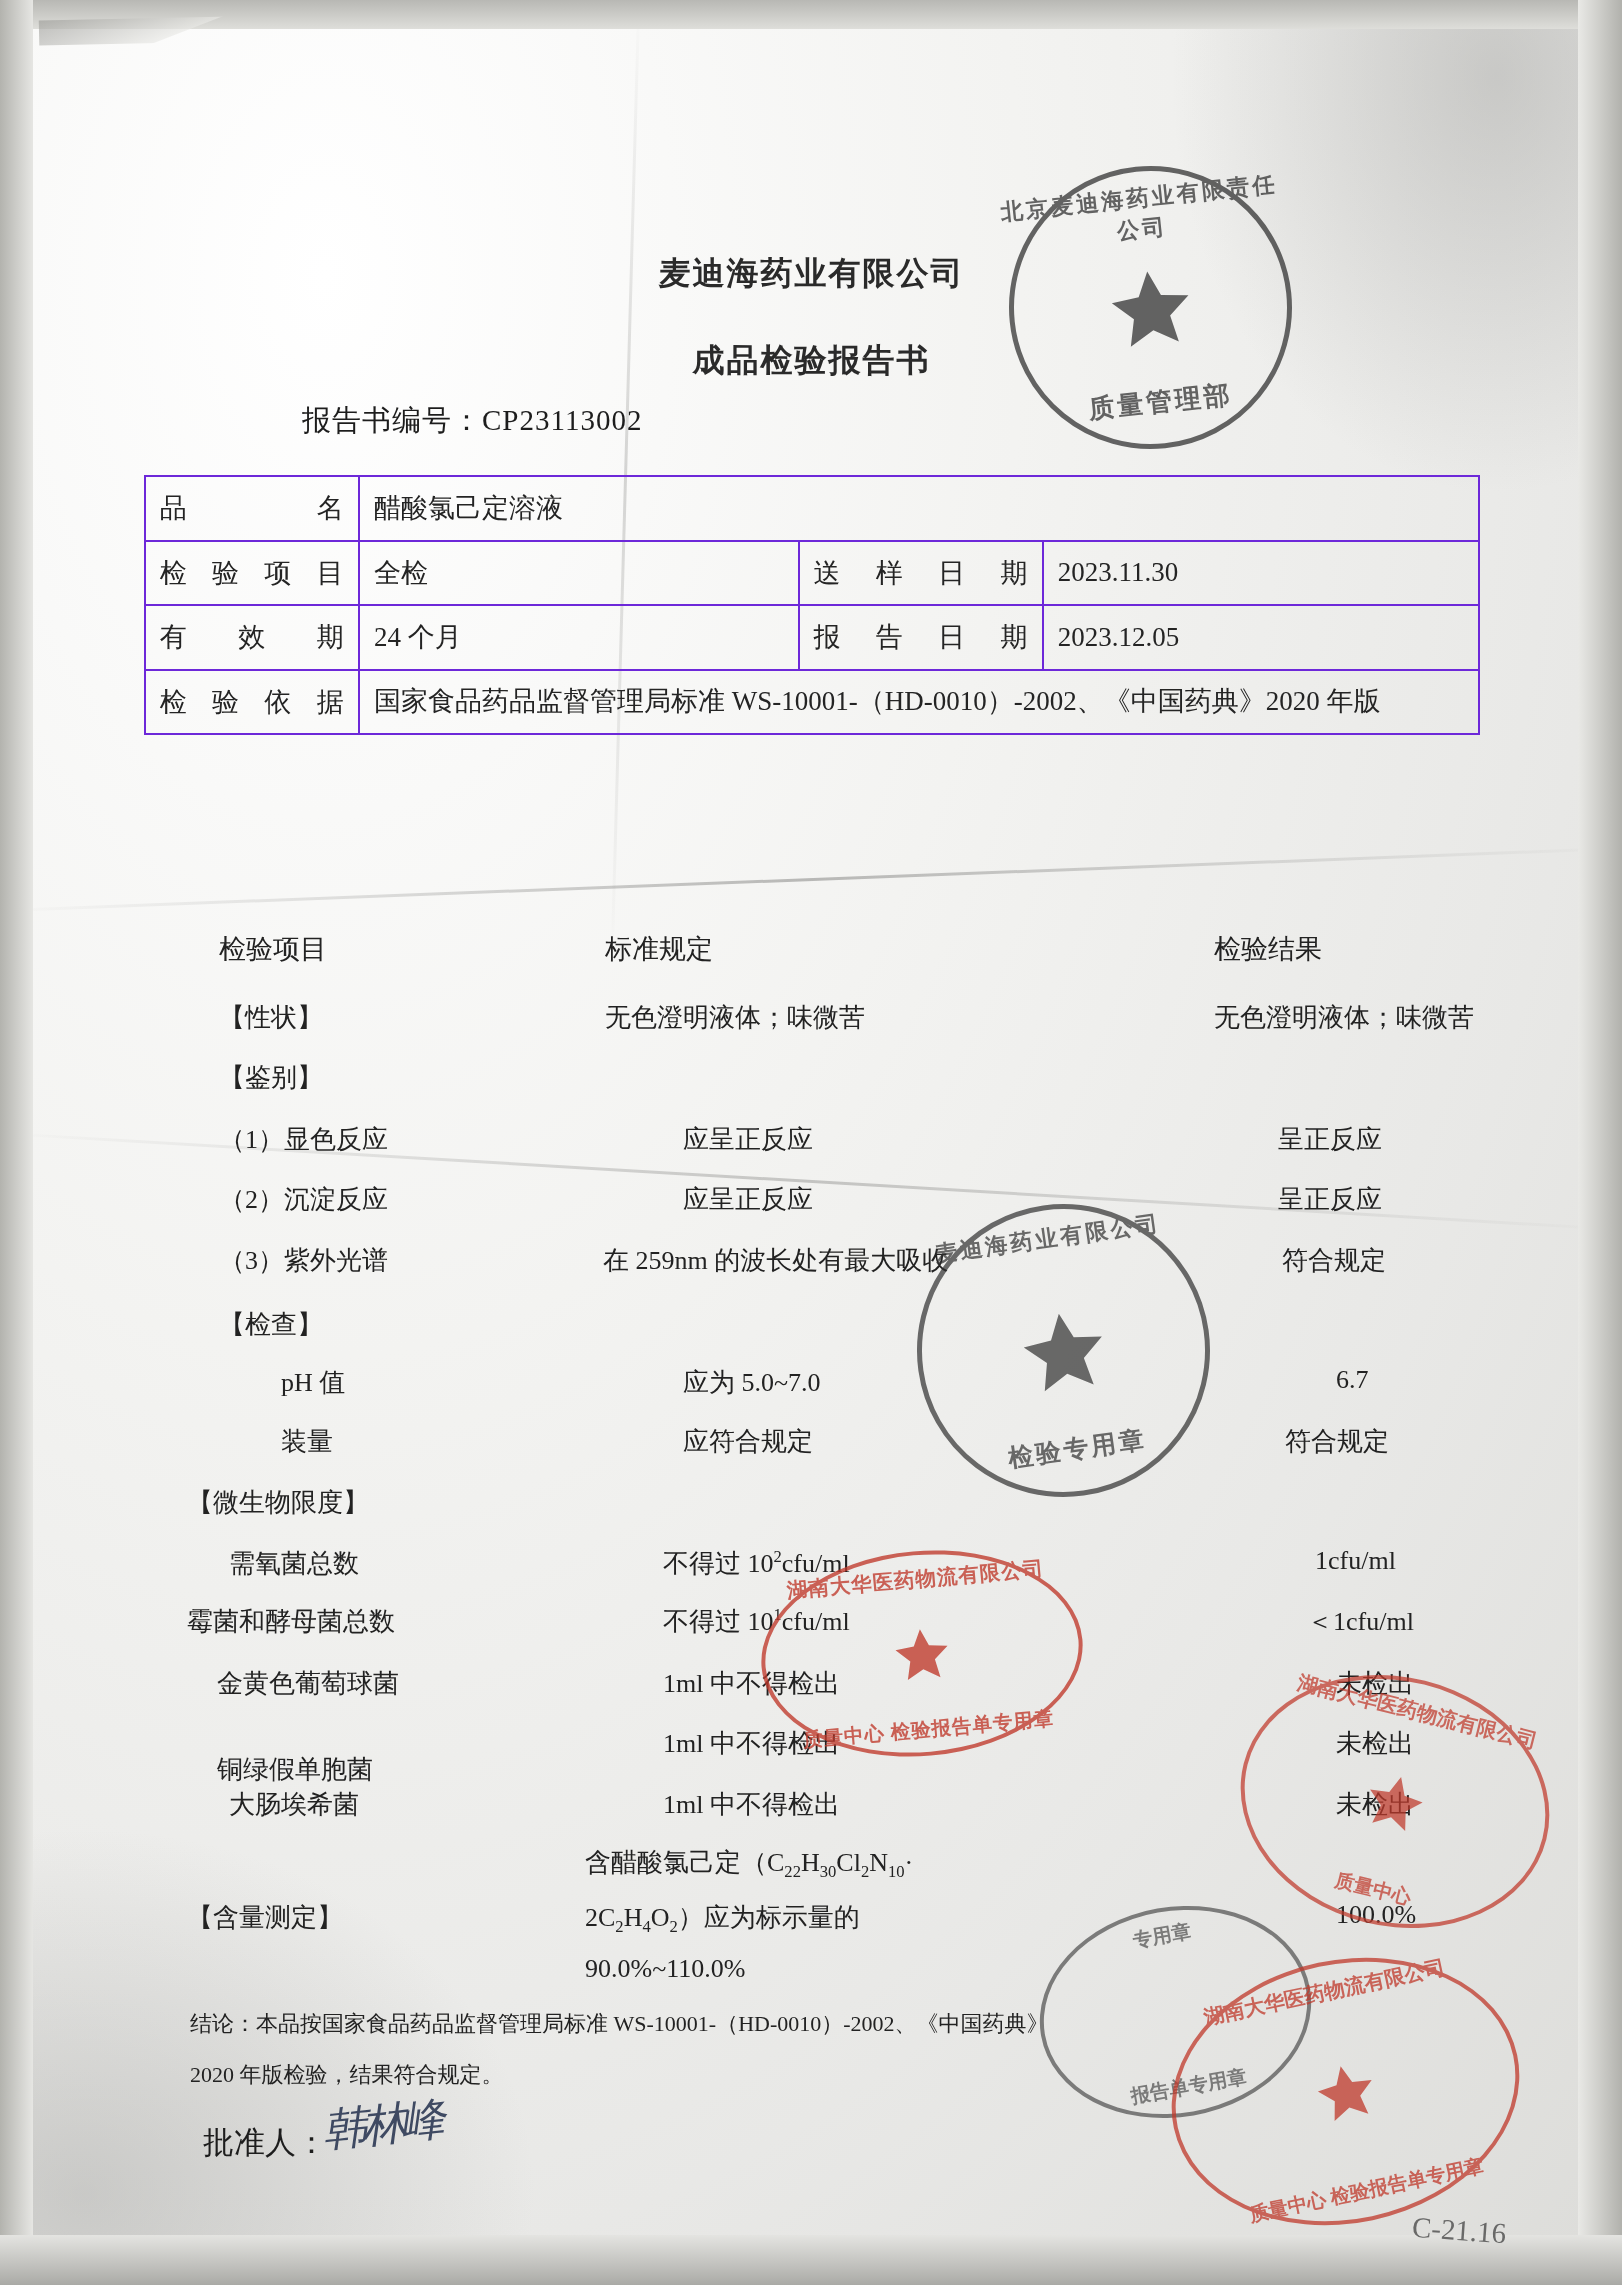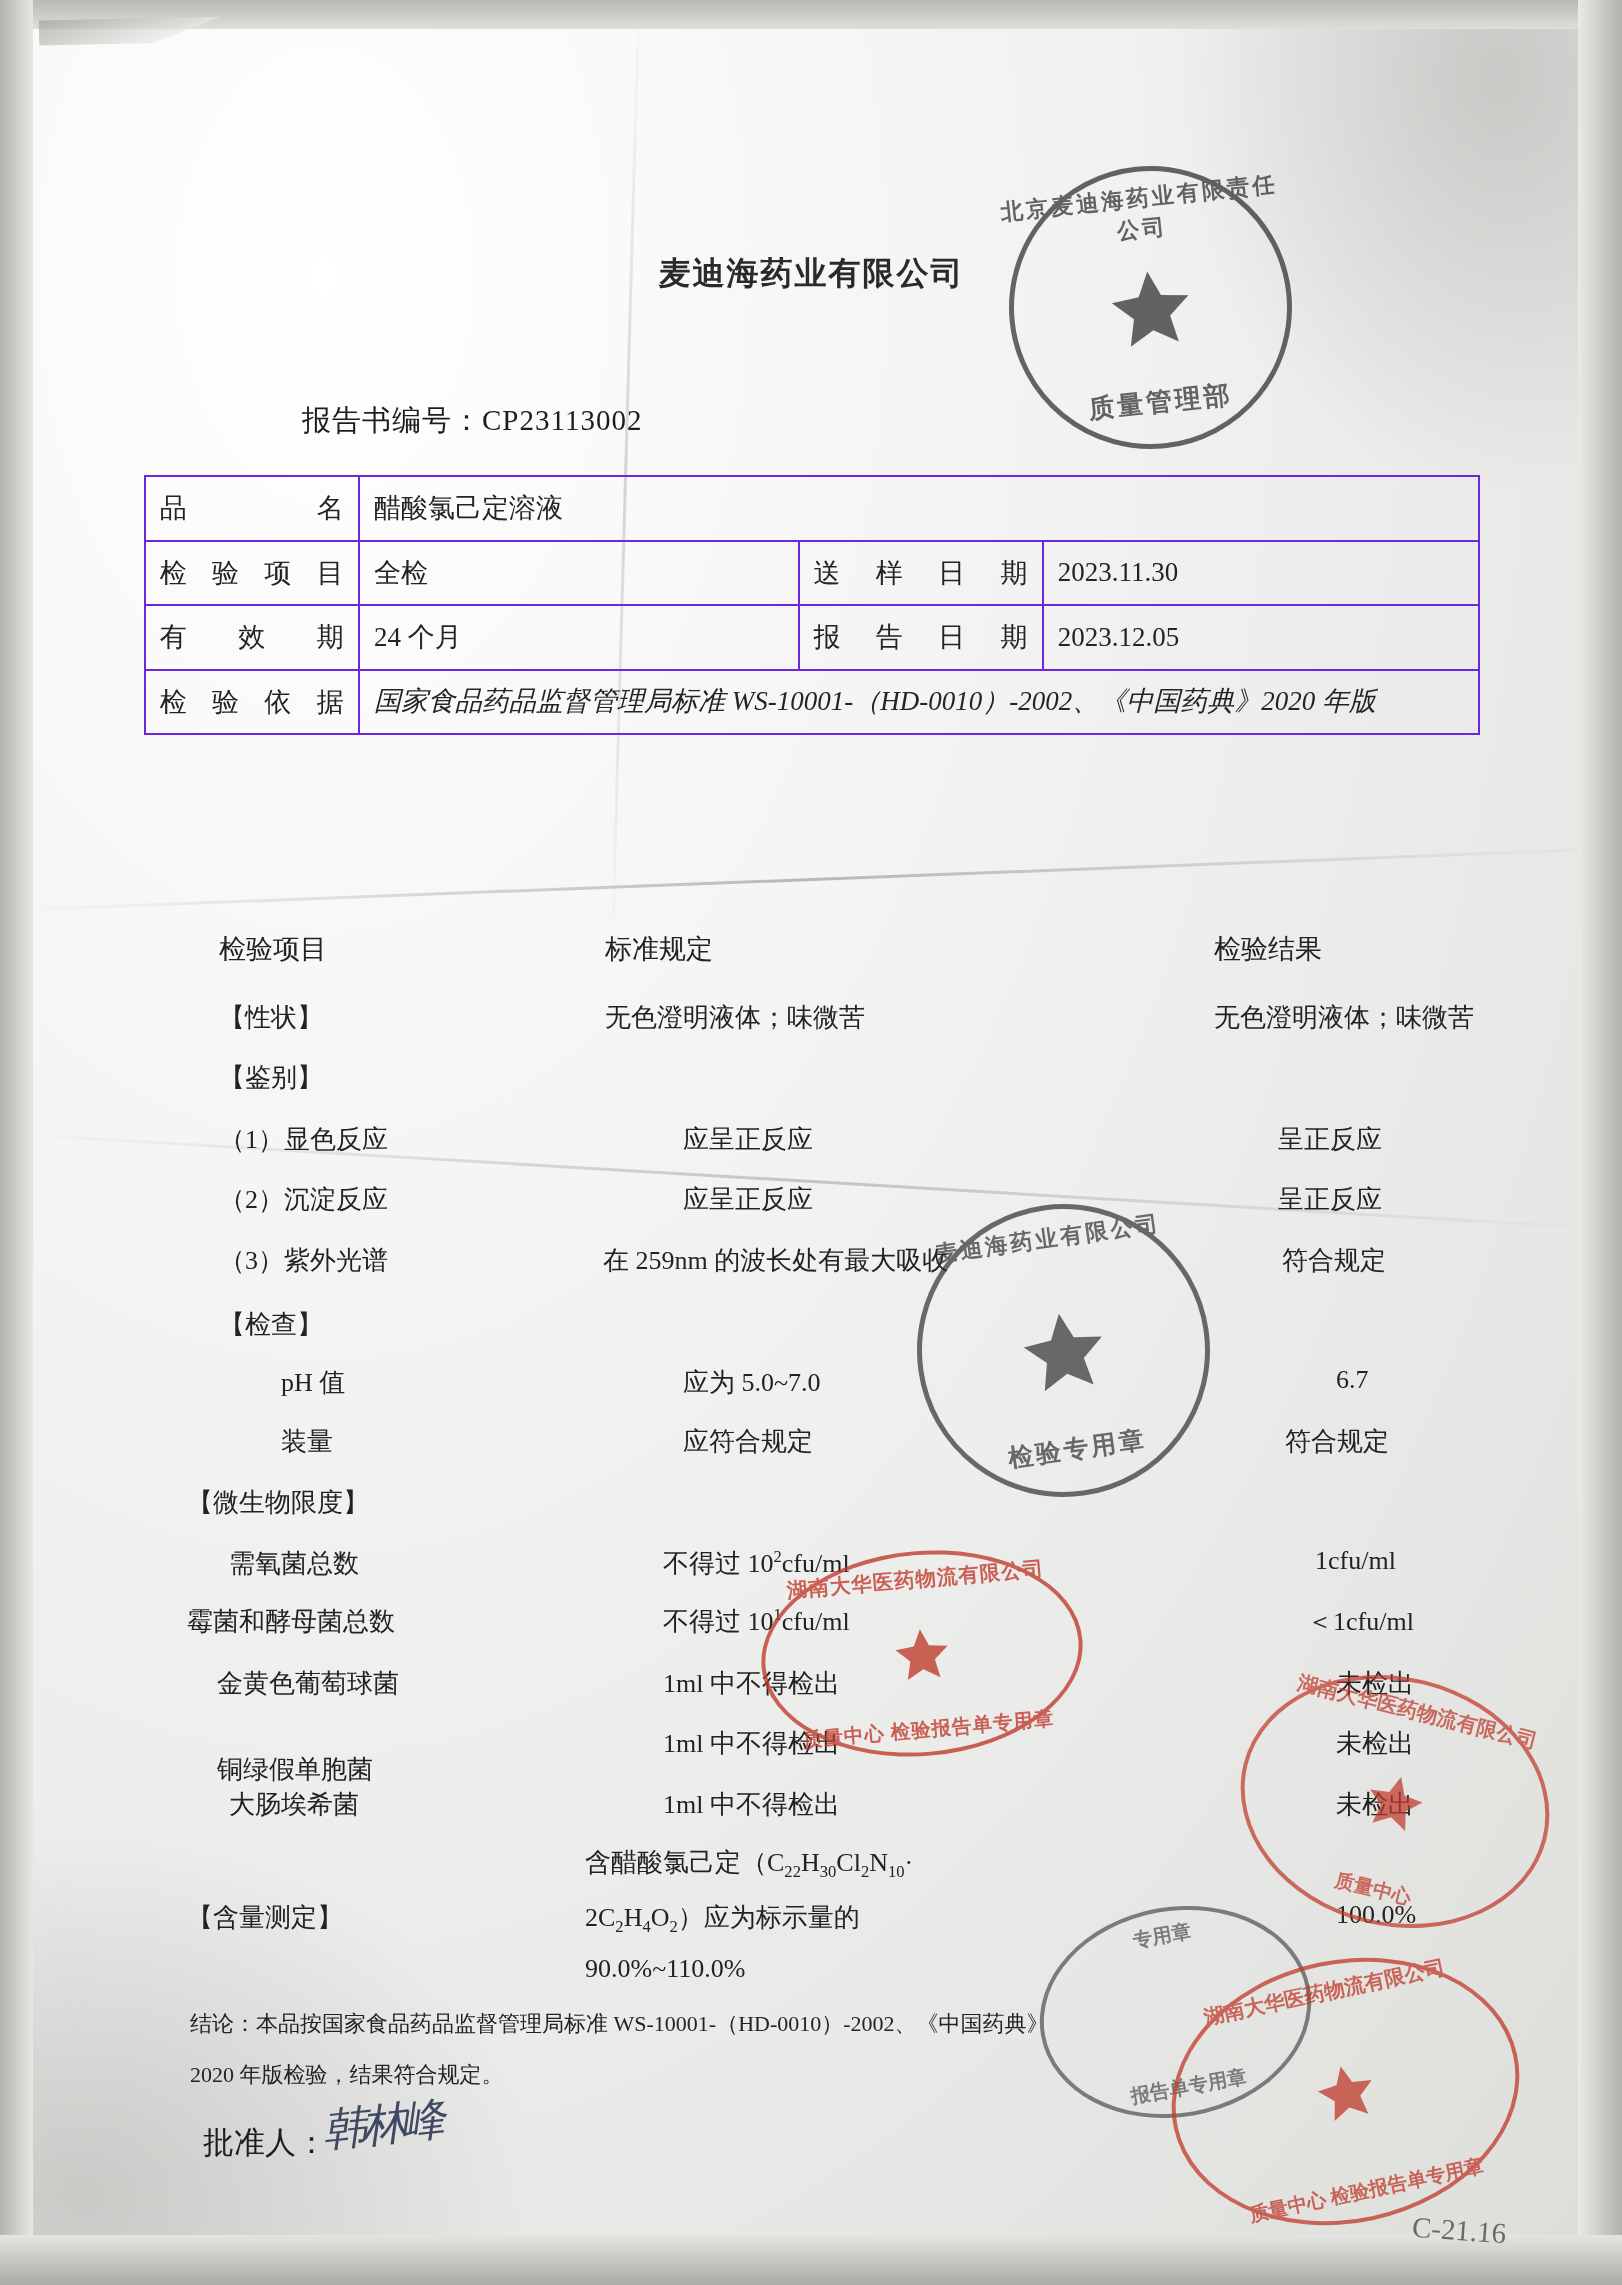--- a/index.html
+++ b/index.html
@@ -58,21 +58,21 @@
     border:2px solid #6d28d9;
     padding:8.8px 13.7px;
     height:45px;
     vertical-align:middle;
     color:#242424;
   }
   td.lbl{width:185px;text-align:justify;text-align-last:justify;letter-spacing:1px;}
   td.val{width:410px;}
   td.lbl2{width:215px;text-align:justify;text-align-last:justify;letter-spacing:1px;}
   td.val2{}
-  .basis{line-height:1.55;font-style:italic;}
+  .basis{line-height:1.55;}
 
   
   .res{position:absolute;font-size:26px;color:#222;white-space:nowrap;}
   .col-item{left:219px;}
   .col-std{left:605px;}
   .col-res{left:1214px;}
   .hdr{font-size:27px;}
   sup{font-size:16.6px;vertical-align:super;}
   sub{font-size:16.6px;vertical-align:sub;}
 
@@ -144,20 +144,21 @@
   <div class="edge-top"></div>
   <div class="edge-left"></div>
   <div class="edge-right"></div>
   <div class="edge-bottom"></div>
   <div class="corner-fold"></div>
 </div>
 
 <div id="doc">
 
   <div class="title-line" id="title1">麦迪海药业有限公司</div>
+  <div class="title-line" id="title2">成品检验报告书</div>
 
   <div id="report-no">
     <span>报告书编号：</span><span>CP23113002</span>
   </div>
 
   <table class="info">
     <tbody>
         <tr>
       <td class="lbl">品    名</td>
       <td class="val" colspan="3">醋酸氯己定溶液</td>

